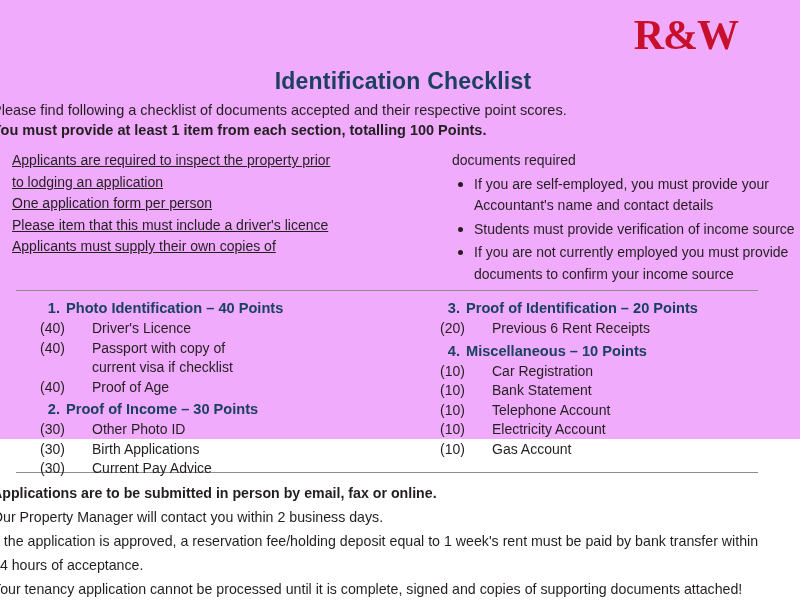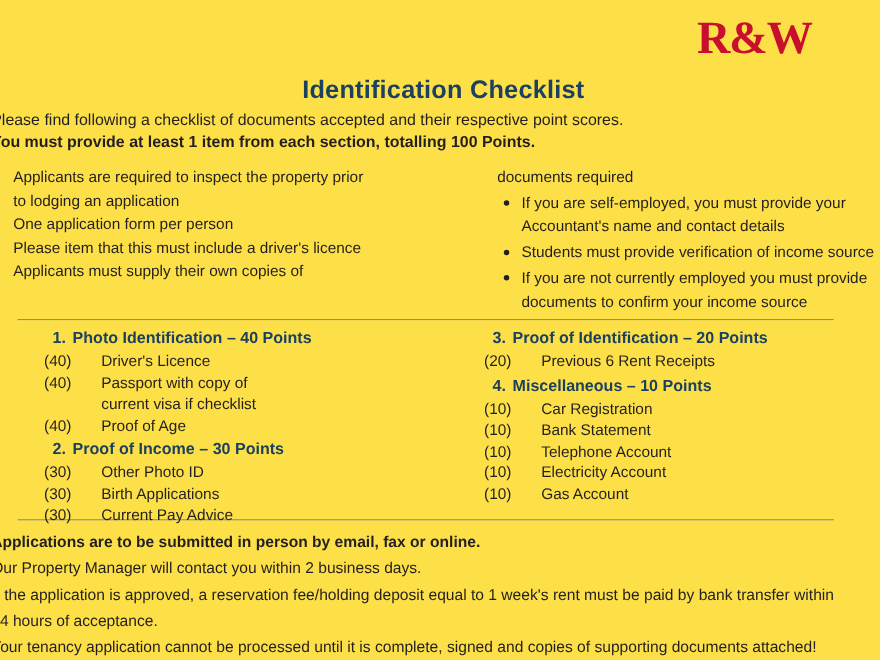--- a/index.html
+++ b/index.html
@@ -10,22 +10,22 @@
     height: 600px;
     background: #ffffff;
     font-family: "Liberation Sans", sans-serif;
     color: #231f20;
     overflow: hidden;
   }
 
   .page {
     position: relative;
     width: 800px;
-    height: 600px;
-    background: #fde047;
+    height: 439px;
+    background: #f0abfc;
   }
 
   
   .logo {
     position: absolute;
     top: 14px;
     right: 62px;
     font-family: "Liberation Serif", serif;
     font-weight: bold;
     font-size: 42px;
@@ -69,21 +69,21 @@
 
   
   .notes-left {
     position: absolute;
     top: 150px;
     left: 12px;
     width: 420px;
     font-size: 14px;
     line-height: 21.5px;
   }
-  .notes-left div { white-space: nowrap; }
+  .notes-left div { white-space: nowrap; text-decoration: underline; }
 
   .notes-right {
     position: absolute;
     top: 150px;
     left: 452px;
     width: 370px;
     font-size: 14px;
     line-height: 21.5px;
   }
   .notes-right .lead {

